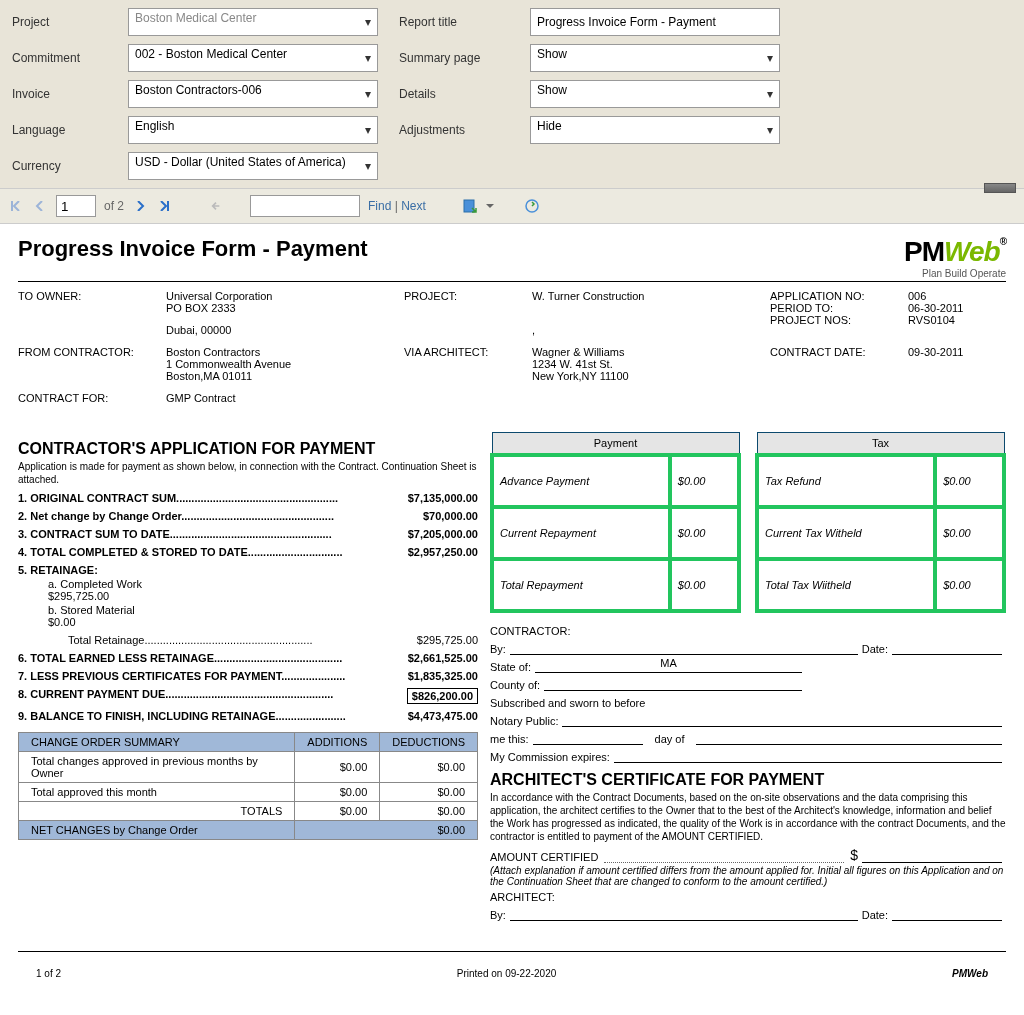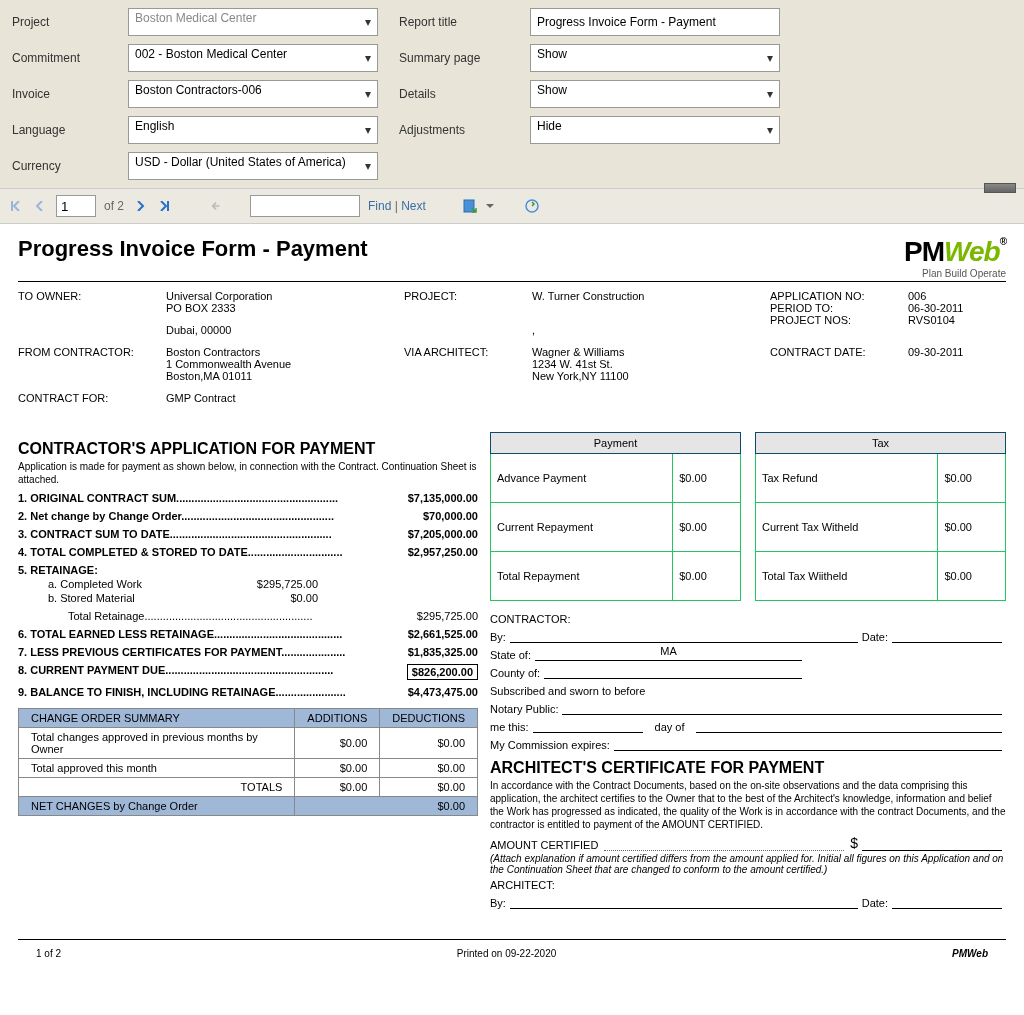--- a/index.html
+++ b/index.html
@@ -27,43 +27,43 @@
 .logo-sub { font-size: 10px; color: #555; }
 .underline-full { border-bottom: 1px solid #000; margin-top: 2px; }
 .meta-grid { display: grid; grid-template-columns: 140px 230px 120px 230px 130px 110px; gap: 2px 8px; margin-top: 8px; font-size: 11px; }
 .meta-label { font-weight: normal; }
 .section-title { font-size: 16px; font-weight: bold; margin-top: 32px; }
 .section-sub { font-size: 10px; margin-top: 2px; line-height: 1.3; }
 .content-cols { display: flex; gap: 12px; margin-top: 4px; }
 .left-col { flex: 0 0 460px; }
 .right-col { flex: 1; }
 .line-row { display: flex; justify-content: space-between; font-size: 11px; margin-top: 6px; }
-.retain-sub { margin-left: 30px; font-size: 11px; display: flex; justify-content: space-between; margin-top: 2px; }
+.retain-sub { margin-left: 30px; font-size: 11px; display: flex; justify-content: space-between; margin-top: 2px; flex-direction: column; }
 .bold { font-weight: bold; }
 .boxed { border: 1px solid #000; padding: 1px 4px; }
 .co-table { border: 1px solid #888; border-collapse: collapse; width: 100%; margin-top: 10px; font-size: 11px; }
 .co-table th, .co-table td { border: 1px solid #888; padding: 3px 12px; }
 .co-table th { background: #a0b8d8; text-align: center; font-weight: normal; }
 .co-table th:first-child { text-align: left; }
 .co-table td.num { text-align: right; }
 .co-table tr.net td { background: #a0b8d8; }
 .small-tables { display: flex; gap: 14px; }
 .pay-table { border: 1px solid #000; border-collapse: collapse; flex: 1; font-size: 11px; }
 .pay-table th { background: #e5e5e5; text-align: center; border: 1px solid #0c4a6e; padding: 4px; font-weight: normal; }
-.pay-table td { border: 1px solid #22c55e; padding: 18px 6px; }
+.pay-table td { border: 4px solid #22c55e; padding: 18px 6px; font-style: italic; }
 .sig-block { font-size: 11px; margin-top: 12px; }
 .sig-row { display: flex; align-items: flex-end; margin-top: 4px; }
 .sig-label { white-space: nowrap; }
 .sig-line { flex: 1; border-bottom: 1px solid #000; margin: 0 4px; min-width: 40px; height: 14px; }
 .arch-title { font-size: 16px; font-weight: bold; margin-top: 8px; }
 .arch-text { font-size: 10px; margin-top: 2px; line-height: 1.3; }
 .amount-cert { display: flex; align-items: flex-end; margin-top: 4px; font-size: 11px; }
 .dotted { flex: 1; border-bottom: 1px dotted #666; margin: 0 6px; }
 .italic-note { font-style: italic; font-size: 10px; margin-top: 2px; }
-.footer { display: flex; justify-content: space-between; padding: 8px 18px 18px; font-size: 10px; border-top: 1px solid #000; margin: 18px 18px 0; text-align: right; }
+.footer { display: flex; justify-content: space-between; padding: 16px 18px 18px; font-size: 10px; border-top: 1px solid #000; margin: 18px 18px 0; text-align: right; }
 .footer .brand { font-style: italic; font-weight: bold; }
 svg.chev { width: 10px; height: 10px; }
 </style>
 </head>
 <body>
 
 <div class="filter-panel">
   <div class="filter-label">Project</div>
   <div class="filter-select" style="color:#888"><span>Boston Medical Center</span></div>
   <div class="filter-label">Report title</div>

